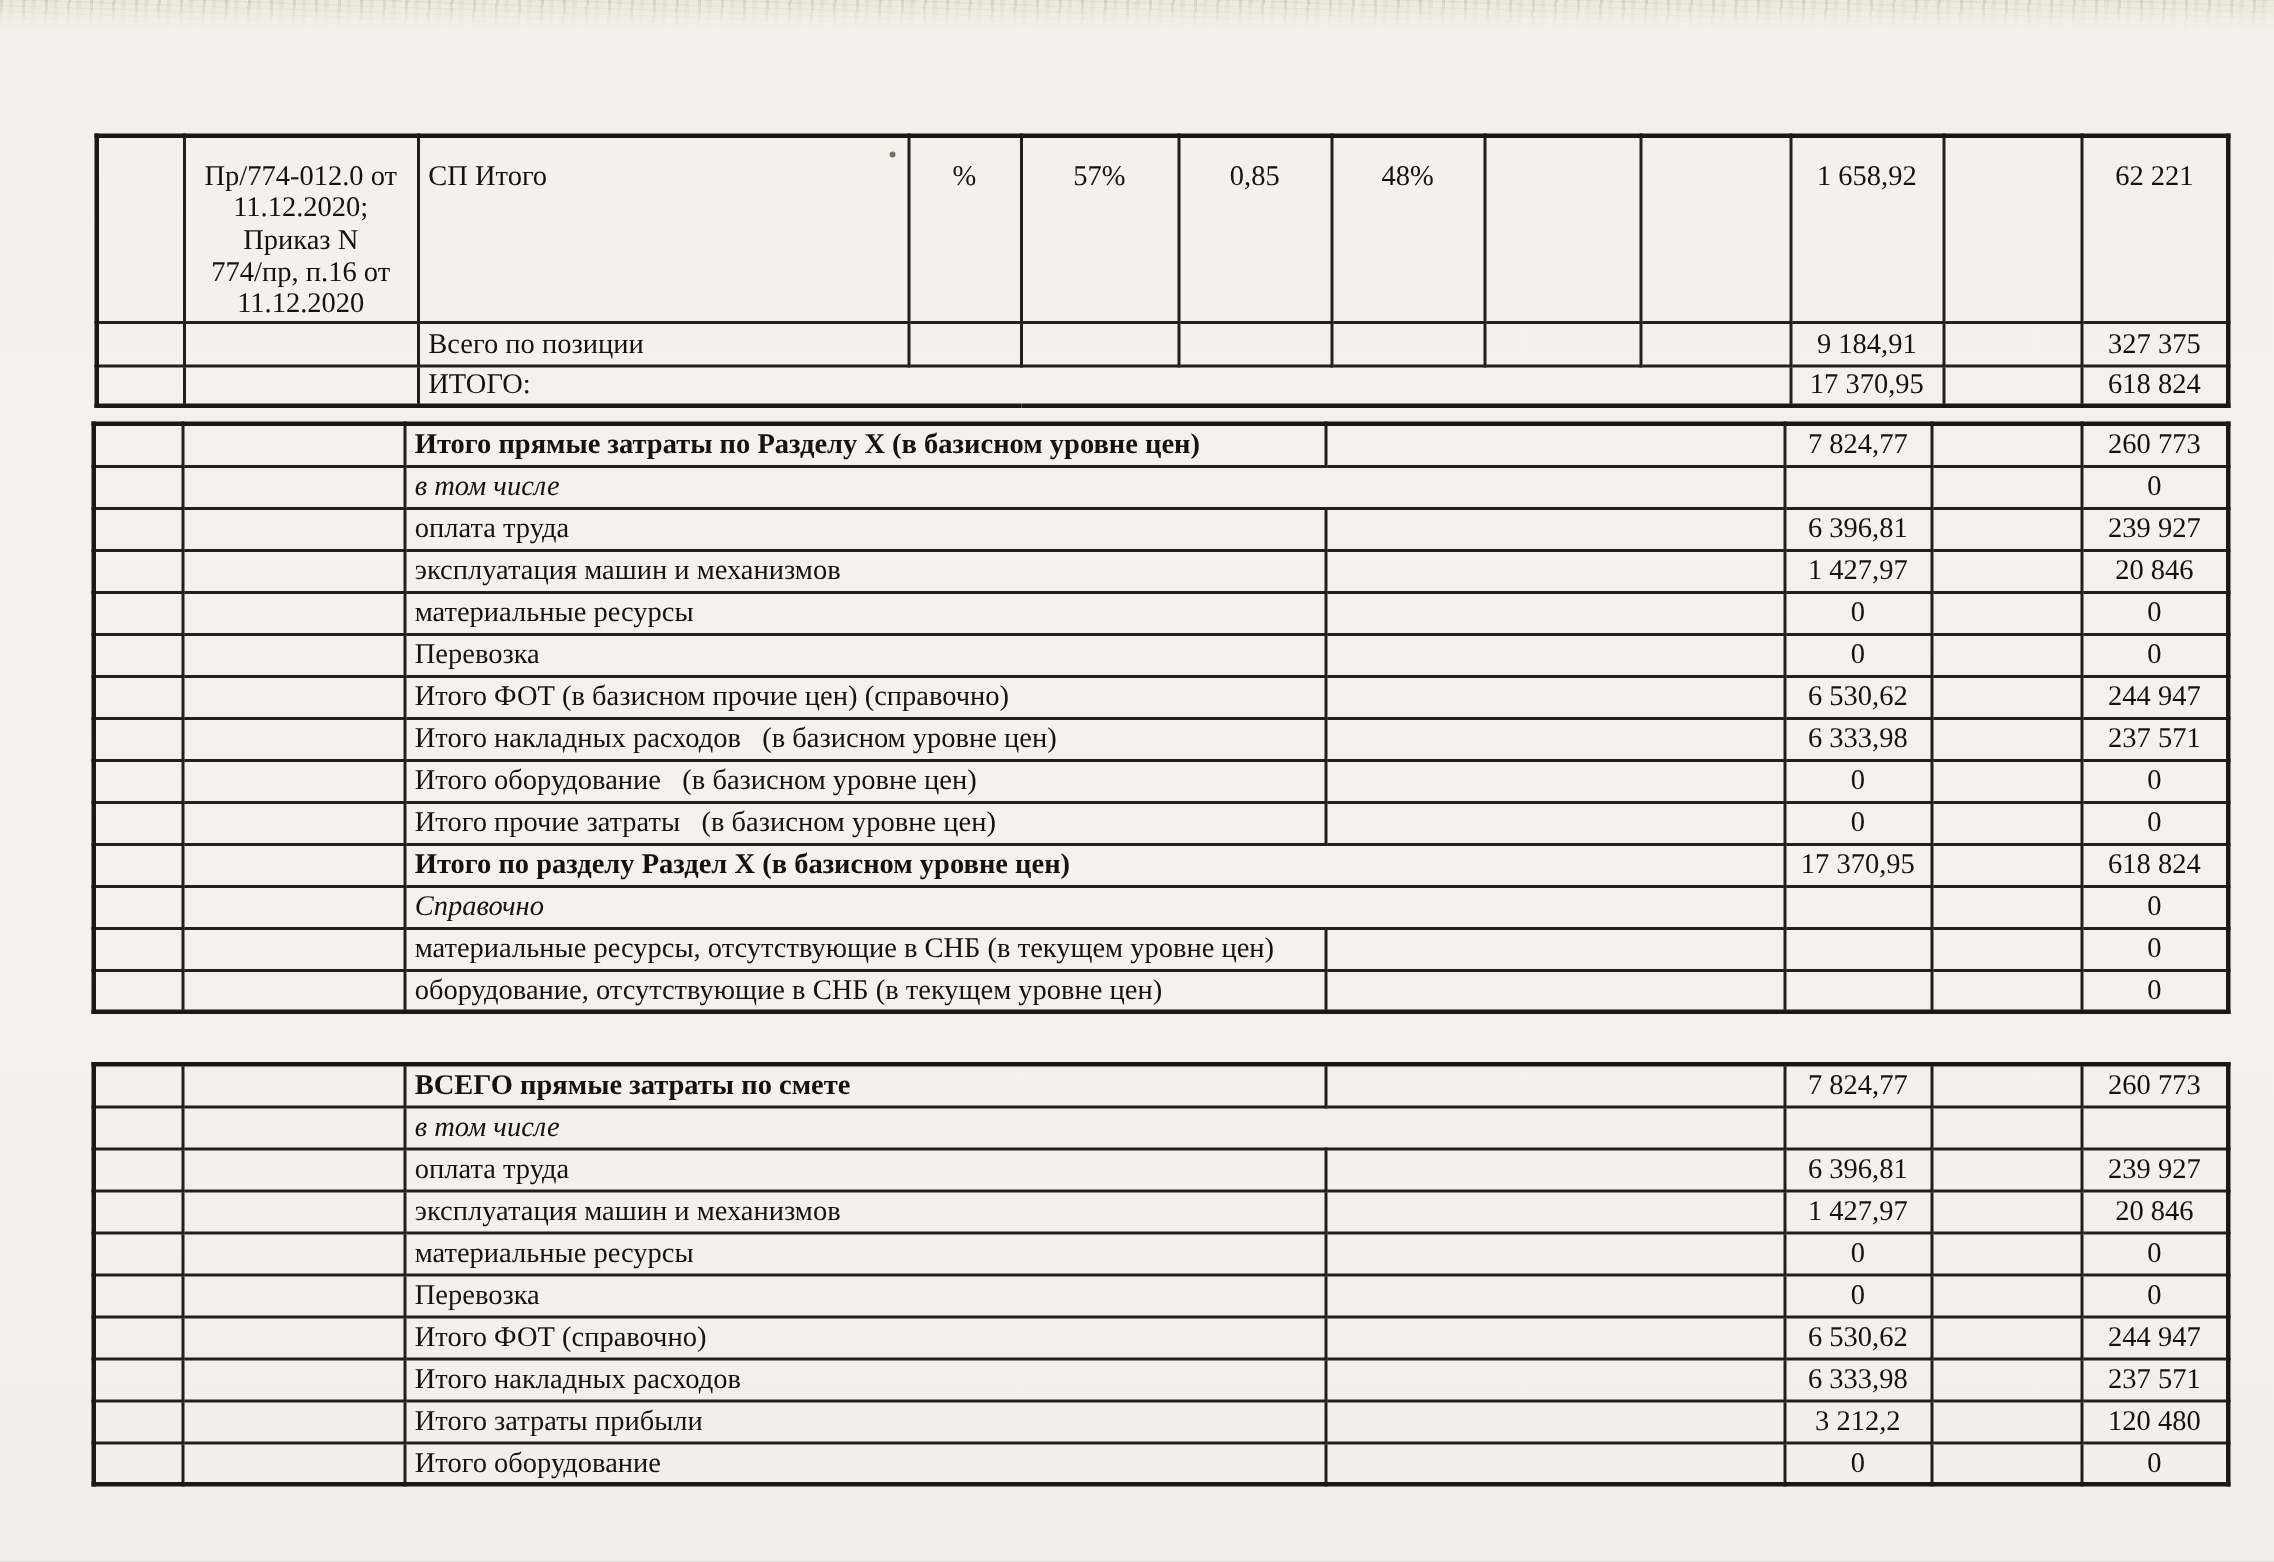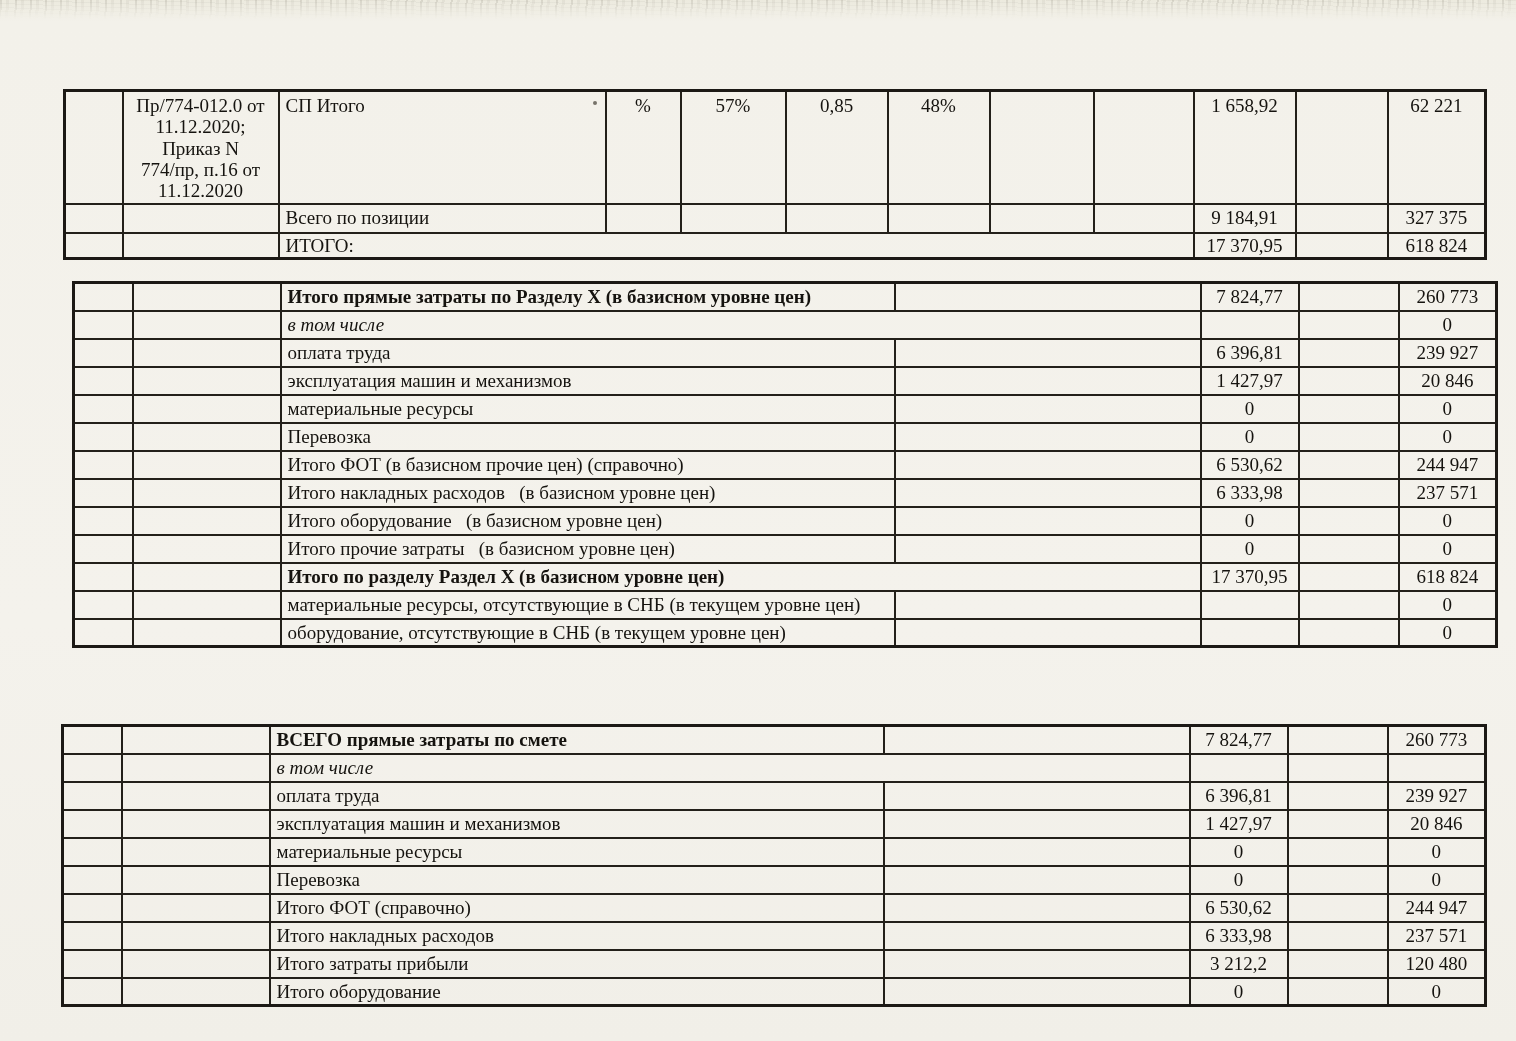--- a/index.html
+++ b/index.html
@@ -30,24 +30,24 @@
     border:3px solid #1c1915;
   }
   table.est td{
     border:2px solid #23201a;
     font-size:19px;line-height:1.12;
     padding:1px 6px;
     overflow:hidden;
     vertical-align:middle;
   }
   #t1{top:89px;width:1421px;}
-  #t2{top:281px;width:1423px;left:72px;border-radius:31px;}
-  #t3{top:724px;width:1423px;left:61px;}
-
-  #t1 tr.r1 td{vertical-align:top;padding-top:3px;}
+  #t2{top:281px;width:1423px;left:61px;border-radius:31px;}
+  #t3{top:708px;width:1423px;left:61px;}
+
+  #t1 tr.r1 td{vertical-align:top;padding-top:15px;}
   #t1 tr.r1{height:113px;}
   #t1 tr.r2{height:29px;}
   #t1 tr.r3{height:26px;}
   #t2 tr{height:28px;}
   #t3 tr{height:28px;}
 
   .basis{
     white-space:pre-line;text-align:center;
     font-size:18px;line-height:22px;padding-top:5px;
   }
@@ -227,20 +227,28 @@
           <td></td>
           <td></td>
           <td class="lab b" colspan="2">Итого по разделу Раздел X (в базисном уровне цен)</td>
           <td class="num">17 370,95</td>
           <td></td>
           <td class="num">618 824</td>
         </tr>
         <tr>
           <td></td>
           <td></td>
+          <td class="lab i" colspan="2">Справочно</td>
+          <td class="num"></td>
+          <td></td>
+          <td class="num">0</td>
+        </tr>
+        <tr>
+          <td></td>
+          <td></td>
           <td class="lab">материальные ресурсы, отсутствующие в СНБ (в текущем уровне цен)</td>
           <td></td>
           <td class="num"></td>
           <td></td>
           <td class="num">0</td>
         </tr>
         <tr>
           <td></td>
           <td></td>
           <td class="lab">оборудование, отсутствующие в СНБ (в текущем уровне цен)</td>

